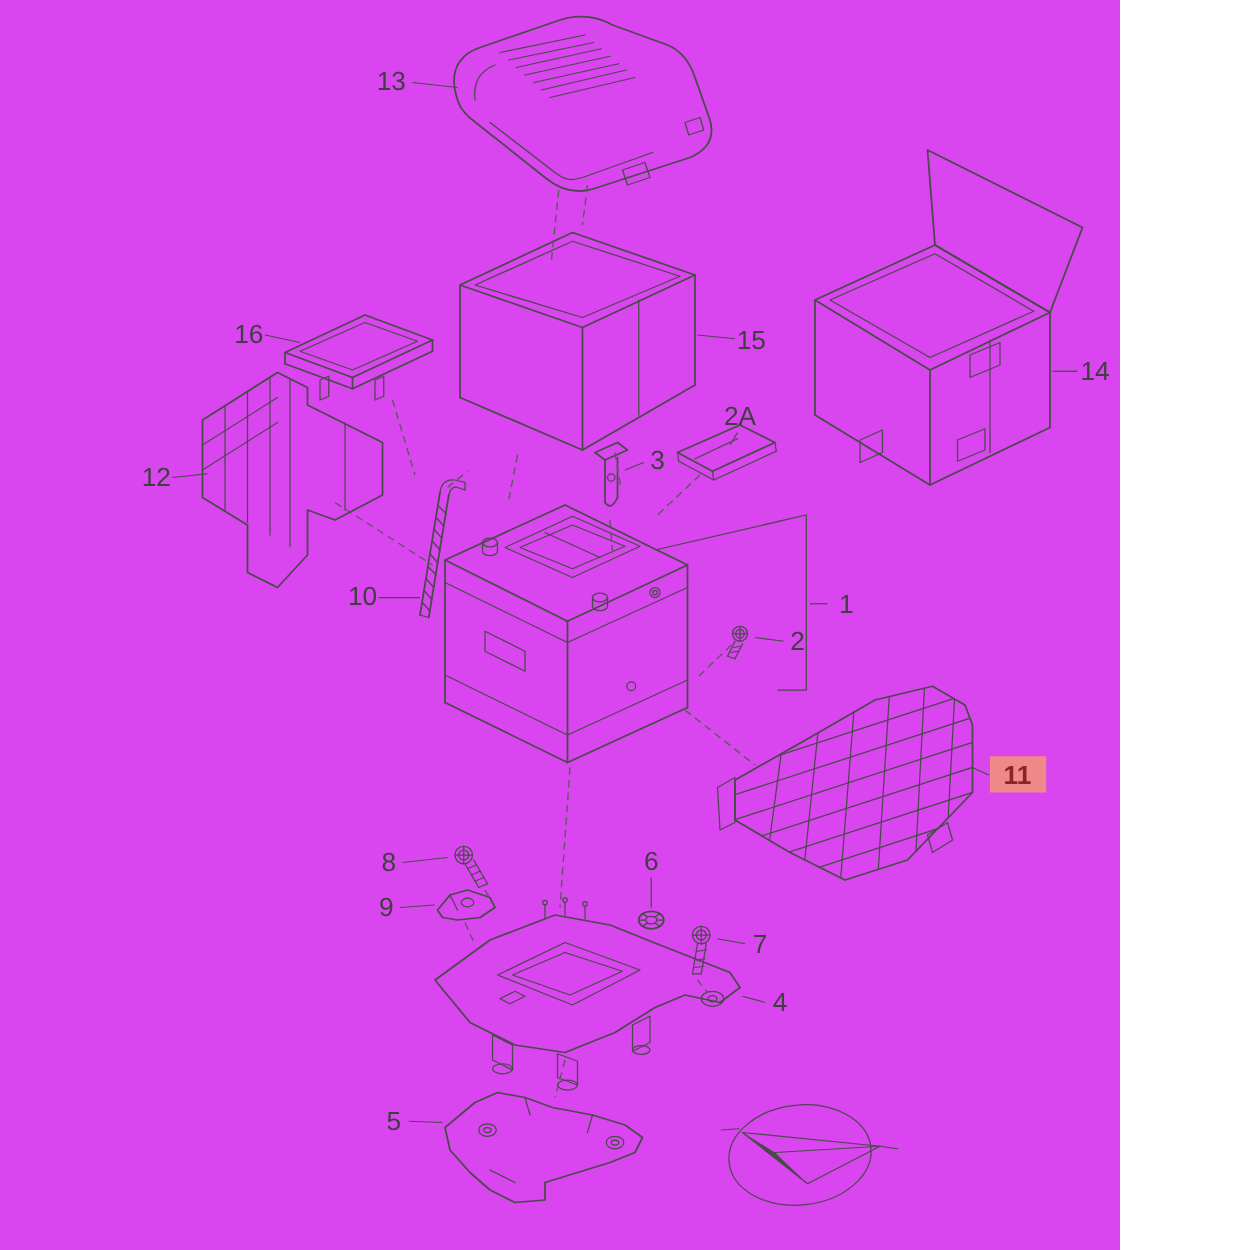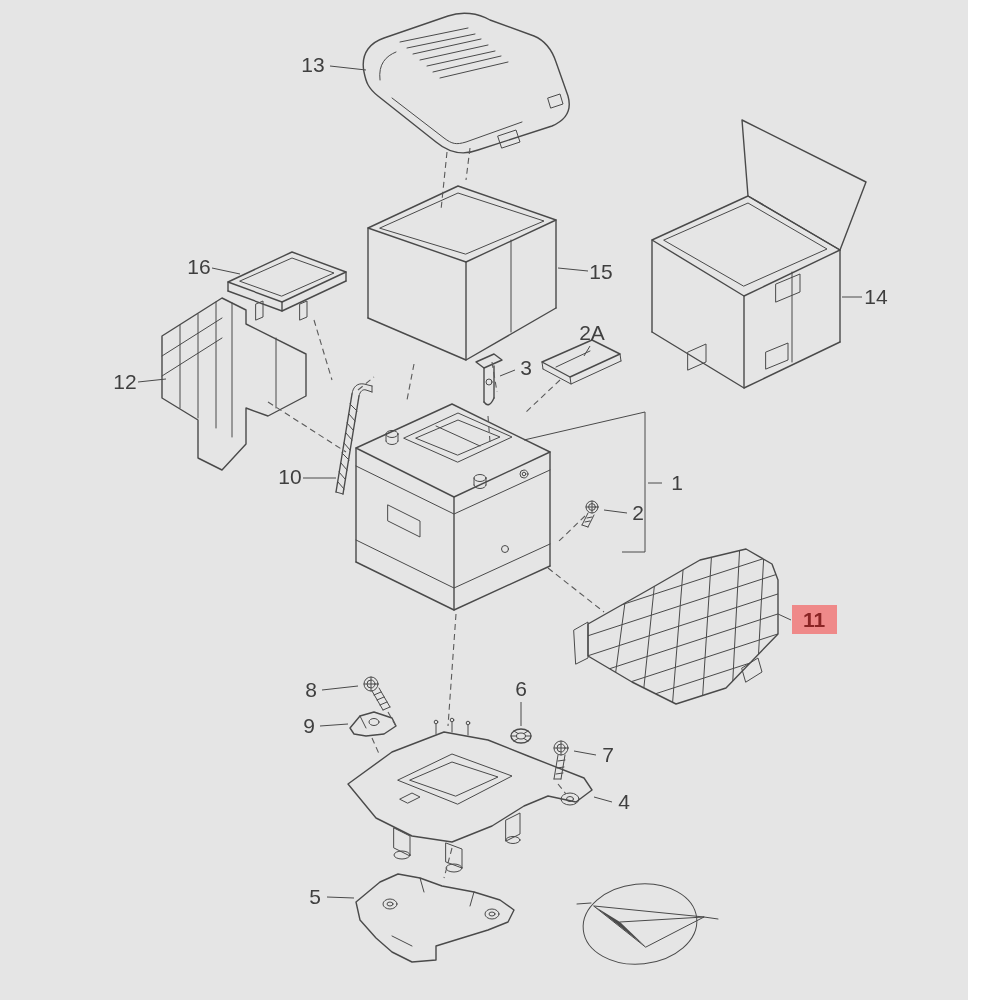--- a/index.html
+++ b/index.html
@@ -1,16 +1,16 @@
 <!DOCTYPE html>
 <html><head>
 <meta charset="utf-8">
 <style>
   html,body{margin:0;padding:0;background:#ffffff;}
-  .canvas{position:relative;width:968px;height:1000px;background:#e5e5e5;overflow:hidden;}
+  .canvas{position:relative;width:896px;height:1000px;background:#d946ef;overflow:hidden;}
   svg{display:block;}
   .ln{fill:none;stroke:#4a4a4a;stroke-width:1.4;stroke-linejoin:round;stroke-linecap:round;}
   .thin{fill:none;stroke:#4a4a4a;stroke-width:1;stroke-linejoin:round;stroke-linecap:round;}
   .dash{fill:none;stroke:#5a5a5a;stroke-width:1.1;stroke-dasharray:6 4;}
   .leader{stroke:#4a4a4a;stroke-width:1;}
   .lbl{font-family:"Liberation Sans",sans-serif;font-size:21px;fill:#3f3f3f;}
   .lblh{font-family:"Liberation Sans",sans-serif;font-size:21px;font-weight:bold;}
   .darkfill{fill:#4a4a4a;stroke:none;}
 </style>
 </head>

